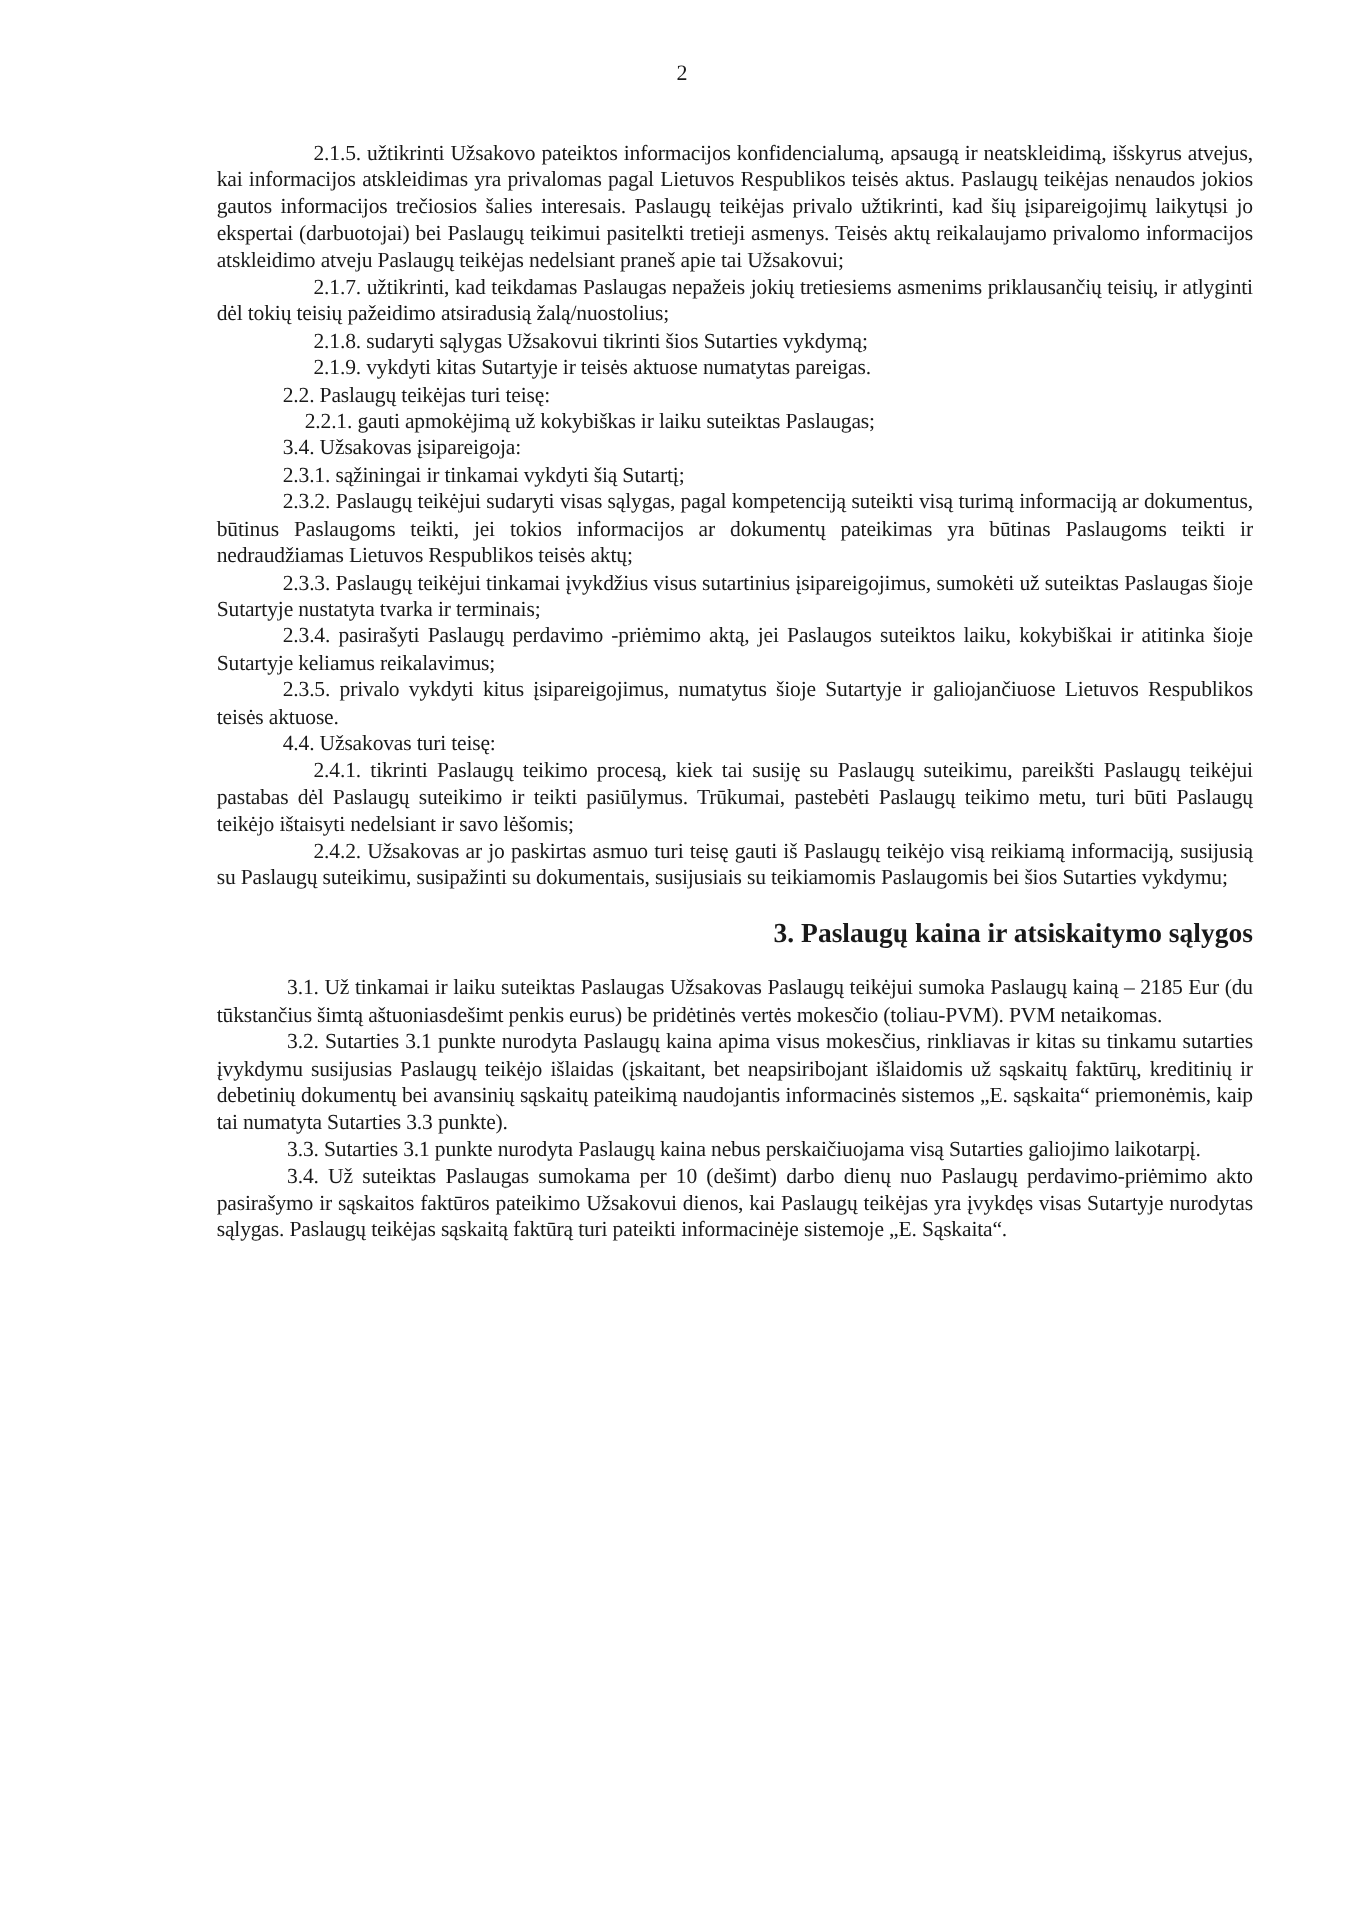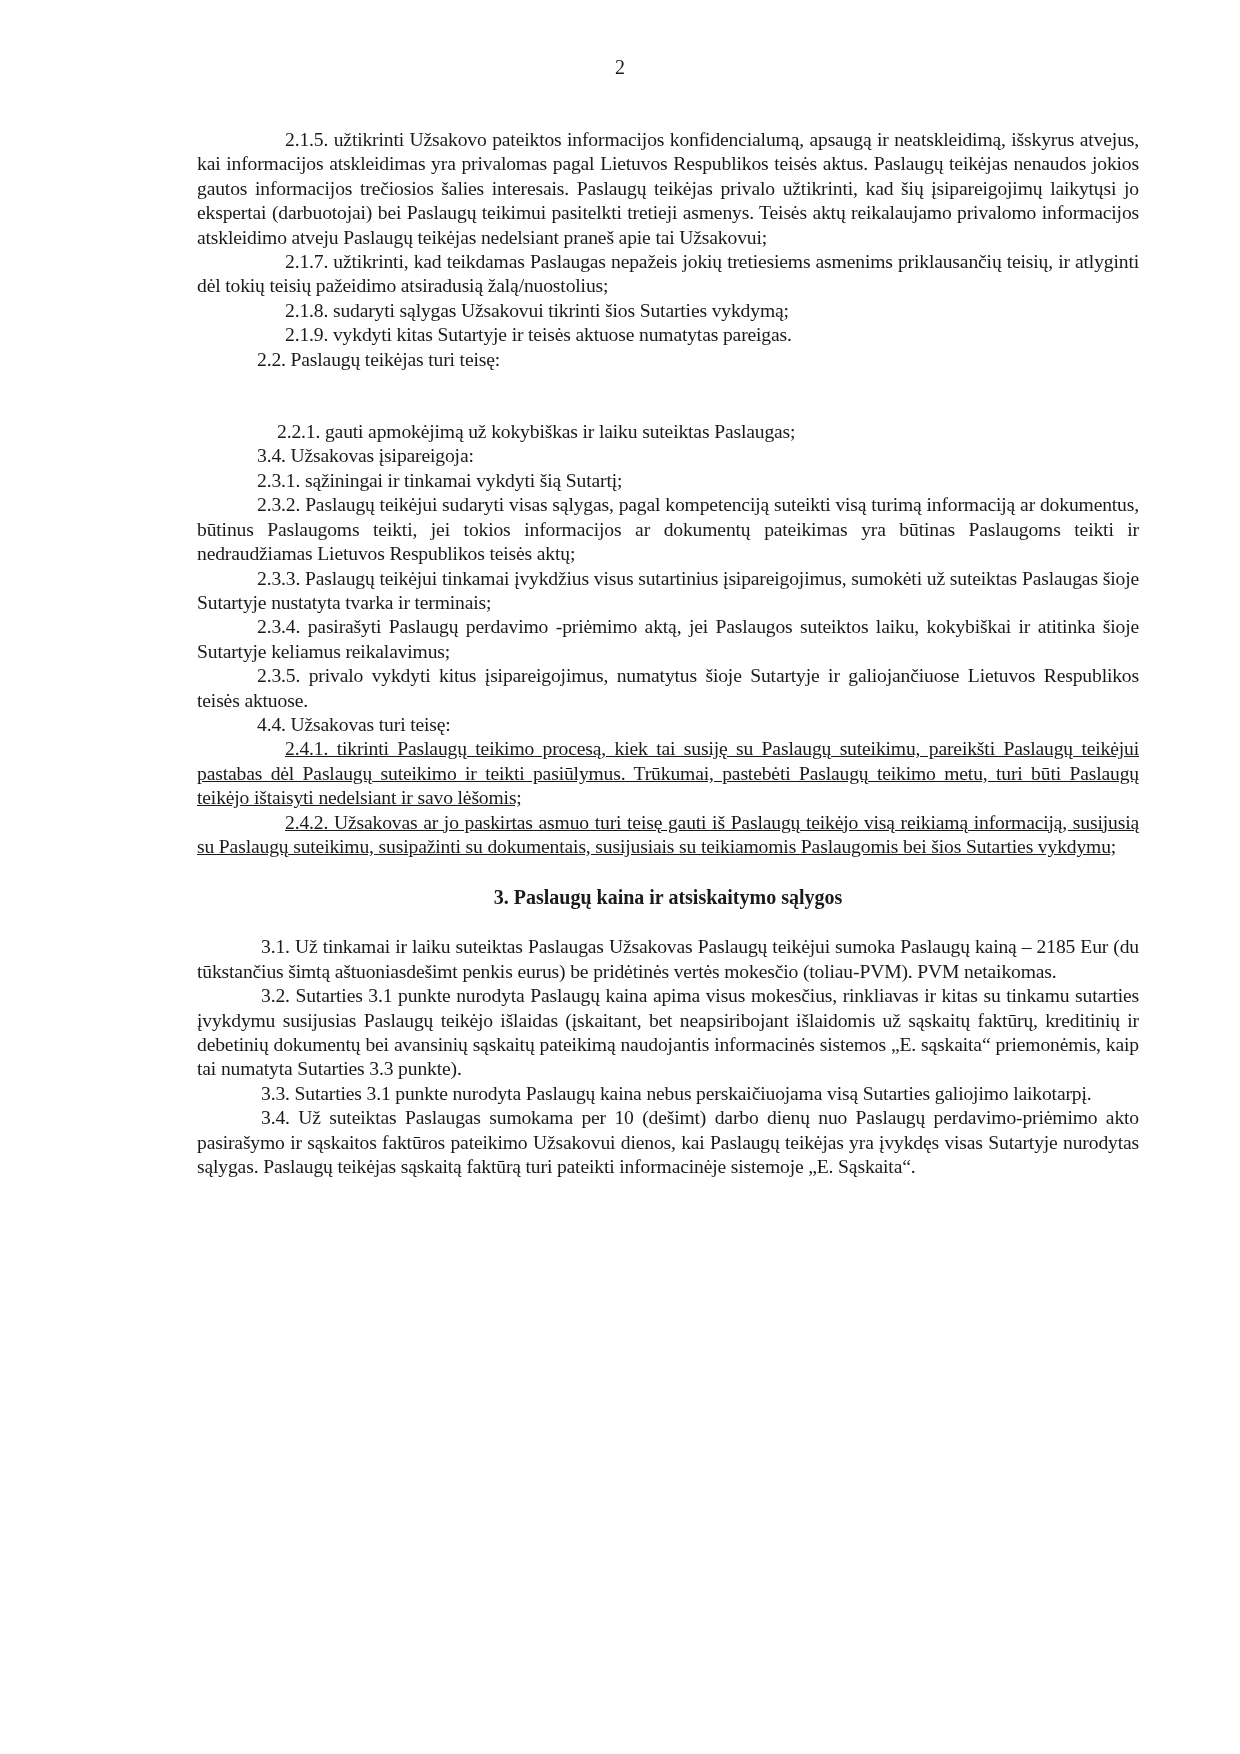--- a/index.html
+++ b/index.html
@@ -15,26 +15,26 @@
     text-align: center; font-size: 20px;
   }
   .body {
     position: absolute; left: 197px; top: 128px; width: 942px;
   }
   .p {
     margin: 0; line-height: 24.4px; text-align: justify;
     text-indent: 88px; letter-spacing: -0.15px;
   }
   .p.i60 { text-indent: 60px; }
-  .p.i88 { text-indent: 88px; text-decoration: underline; }
+  .p.i88 { text-indent: 88px; }
   .p.i64 { text-indent: 64px; }
-  .p.i80 { text-indent: 80px; margin-top: 48px; }
+  .p.i80 { text-indent: 80px; }
   .heading {
-    margin: 26px 0 26px 0; text-align: center; font-weight: bold;
-    line-height: 24px; font-size: 20px;
+    margin: 26px 0 26px 0; text-align: right; font-weight: bold;
+    line-height: 24px; font-size: 25px;
   }
 </style>
 </head>
 <body>
 
 <div class="page">
   <div class="page-number">2</div>
 
   <div class="body">
     <p class="p">2.1.5. užtikrinti Užsakovo pateiktos informacijos konfidencialumą, apsaugą ir neatskleidimą, išskyrus atvejus, kai informacijos atskleidimas yra privalomas pagal Lietuvos Respublikos teisės aktus. Paslaugų teikėjas nenaudos jokios gautos informacijos trečiosios šalies interesais. Paslaugų teikėjas privalo užtikrinti, kad šių įsipareigojimų laikytųsi jo ekspertai (darbuotojai) bei Paslaugų teikimui pasitelkti tretieji asmenys. Teisės aktų reikalaujamo privalomo informacijos atskleidimo atveju Paslaugų teikėjas nedelsiant praneš apie tai Užsakovui;</p>

